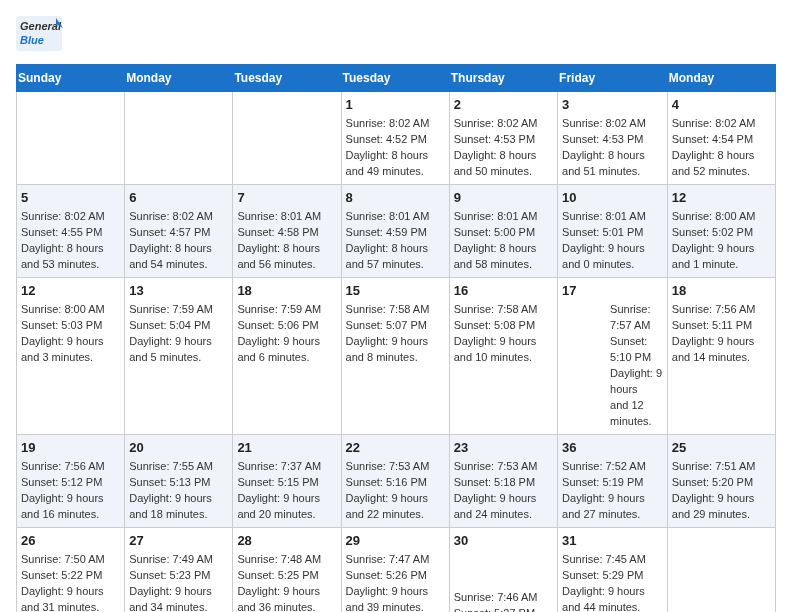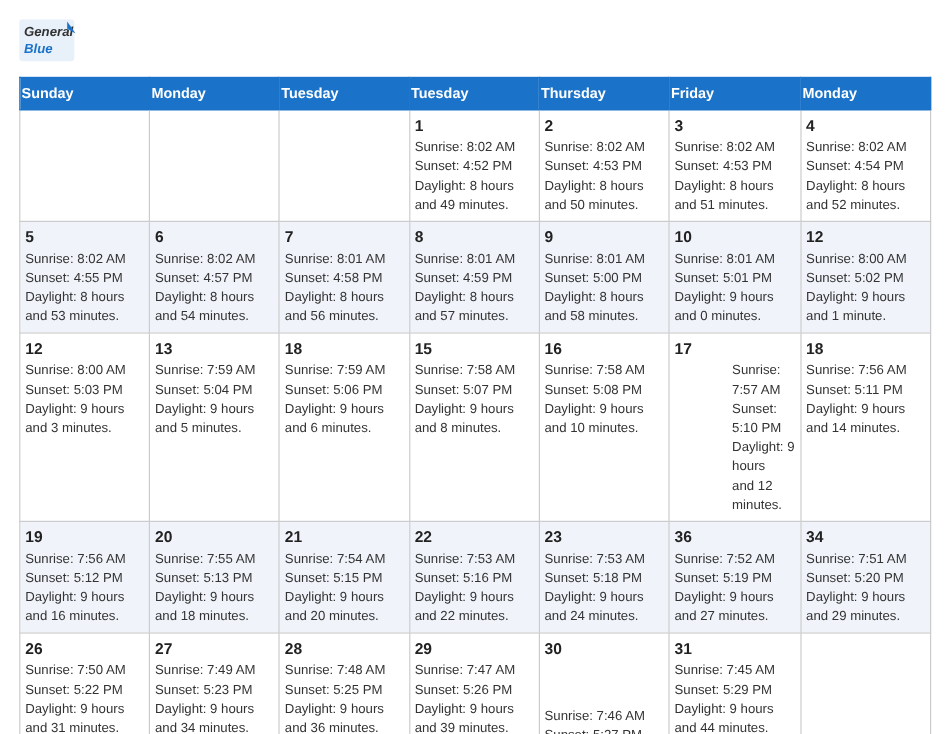--- a/index.html
+++ b/index.html
@@ -256,21 +256,21 @@
         </td>
         <td>
           <div class="day-num">20</div>
           <div class="day-info" style="white-space: pre-line;">Sunrise: 7:55 AM
 Sunset: 5:13 PM
 Daylight: 9 hours
 and 18 minutes.</div>
         </td>
         <td>
           <div class="day-num">21</div>
-          <div class="day-info" style="white-space: pre-line;">Sunrise: 7:54 AM
+          <div class="day-info" style="white-space: pre-line;">Sunrise: 7:37 AM
 Sunset: 5:15 PM
 Daylight: 9 hours
 and 20 minutes.</div>
         </td>
         <td>
           <div class="day-num">22</div>
           <div class="day-info" style="white-space: pre-line;">Sunrise: 7:53 AM
 Sunset: 5:16 PM
 Daylight: 9 hours
 and 22 minutes.</div>
@@ -283,21 +283,21 @@
 and 24 minutes.</div>
         </td>
         <td>
           <div class="day-num">36</div>
           <div class="day-info" style="white-space: pre-line;">Sunrise: 7:52 AM
 Sunset: 5:19 PM
 Daylight: 9 hours
 and 27 minutes.</div>
         </td>
         <td>
-          <div class="day-num">34</div>
+          <div class="day-num">25</div>
           <div class="day-info" style="white-space: pre-line;">Sunrise: 7:51 AM
 Sunset: 5:20 PM
 Daylight: 9 hours
 and 29 minutes.</div>
         </td>
       </tr>
       <tr>
         <td>
           <div class="day-num">26</div>
           <div class="day-info" style="white-space: pre-line;">Sunrise: 7:50 AM

